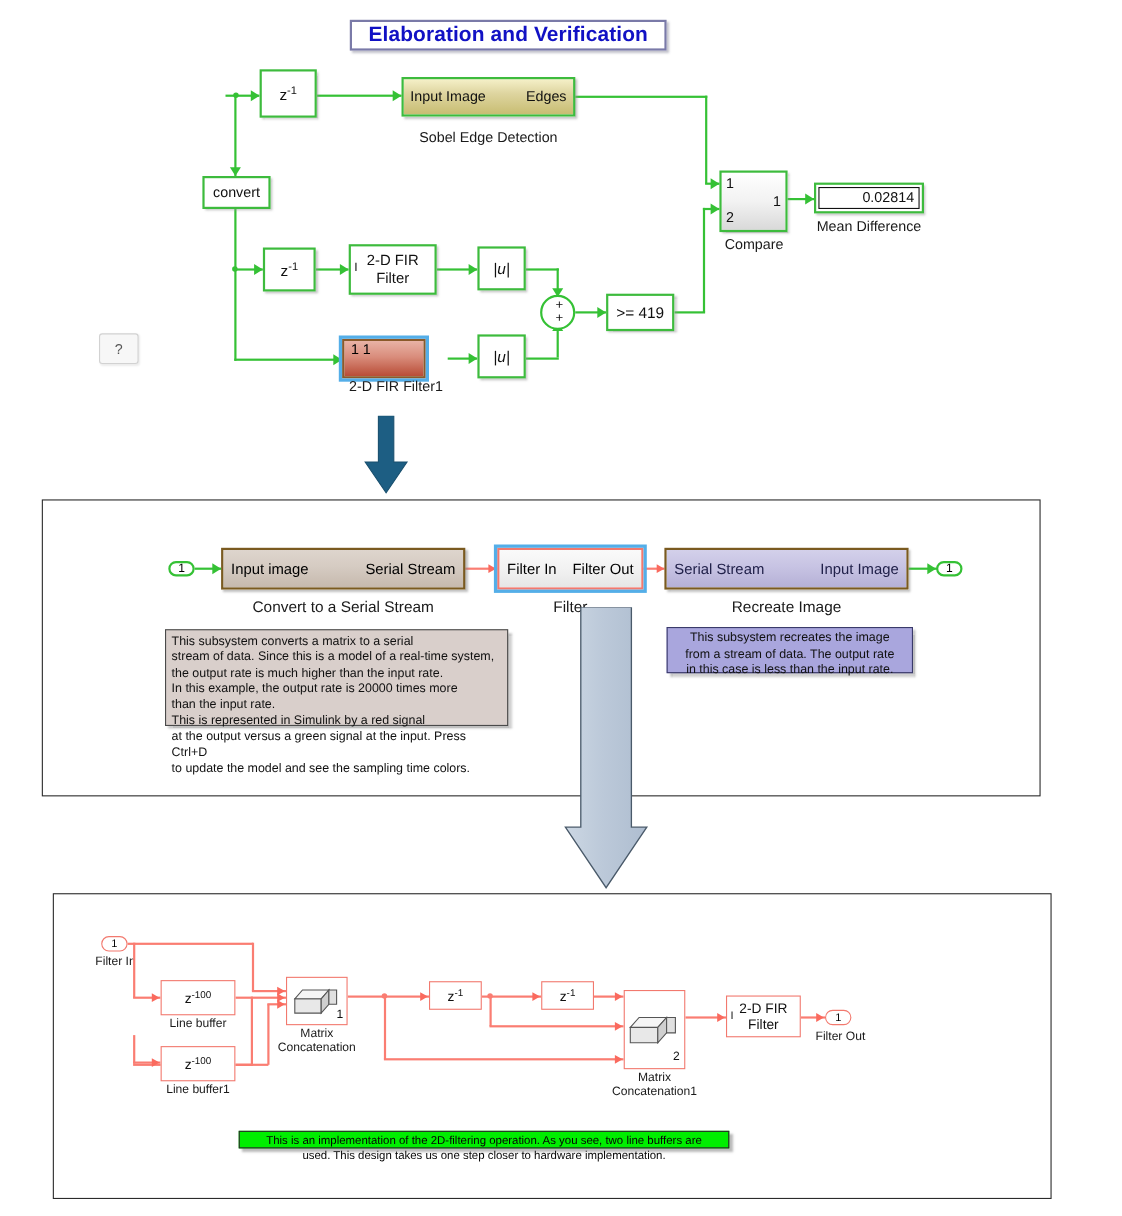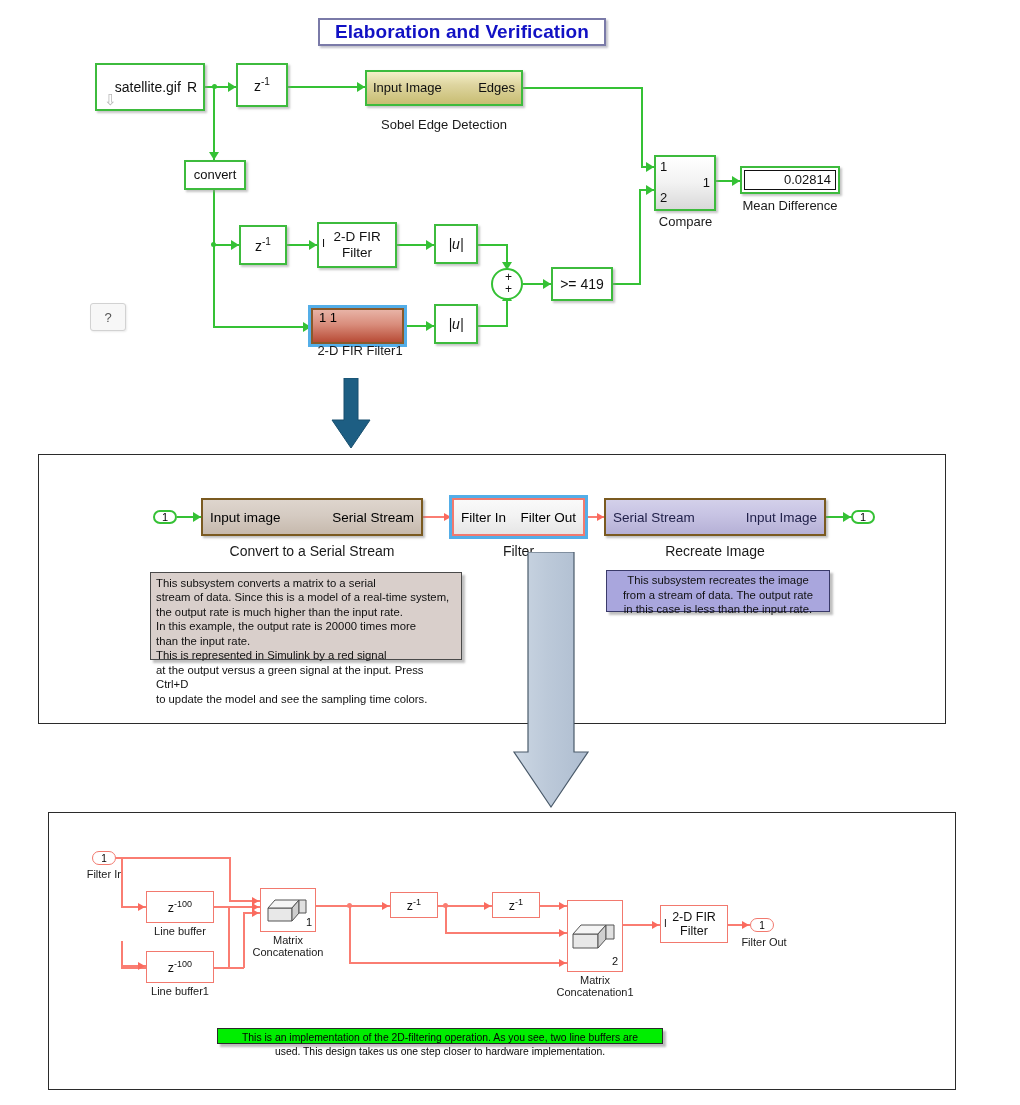--- a/index.html
+++ b/index.html
@@ -86,21 +86,21 @@
     left:365px; top:70px; width:158px; height:36px;
     background:linear-gradient(180deg,#f5f0c8 0%,#ded5a0 40%,#c8bd72 100%);
     justify-content:space-between; padding:0 6px; font-size:13px;
   }
   #convert-block { left:184px; top:160px; width:62px; height:30px; font-size:13px; }
   #delay-2 { left:239px; top:225px; width:48px; height:40px; }
   #fir-filter { left:317px; top:222px; width:80px; height:46px; font-size:13.5px; }
   #abs-1 { left:434px; top:224px; width:44px; height:40px; font-style:italic; }
   #abs-2 { left:434px; top:304px; width:44px; height:40px; font-style:italic; }
   #fir-filter1 {
-    left:311px; top:308px; width:93px; height:36px;
+    left:311px; top:308px; width:76px; height:36px;
     border:2px solid #8a5a2b;
     outline:3px solid #54aee8;
     background:linear-gradient(180deg,#e8b3a6 0%,#d98d7c 45%,#b84c36 100%);
     justify-content:space-between; padding:0 6px; font-size:13px;
   }
   #sum-junction {
     left:491px; top:268px; width:32px; height:32px;
     border-radius:50%; border:2px solid #35c135; background:#fff;
     box-shadow:none;
   }
@@ -262,25 +262,20 @@
   <div class="arrowR" style="left:543px;top:279px;"></div>
 
   <div class="w wh" style="left:613px;top:283px;width:28px;"></div>
   <div class="w wv" style="left:639px;top:189px;height:95px;"></div>
   <div class="w wh" style="left:639px;top:189px;width:15px;"></div>
   <div class="arrowR" style="left:646px;top:185px;"></div>
 
   <div class="w wh" style="left:716px;top:180px;width:24px;"></div>
   <div class="arrowR" style="left:732px;top:176px;"></div>
 
-  <div class="blk" id="satellite-source">
-    <span class="txt">satellite.gif</span>
-    <span style="margin-left:6px;">R</span>
-    <span id="source-download-icon">⇩</span>
-  </div>
 
   <div class="blk" id="delay-1">
     <span><span>z</span><sup>-1</sup></span>
   </div>
 
   <div class="blk" id="sobel-block">
     <span>Input Image</span>
     <span>Edges</span>
   </div>
   <div class="lbl" style="left:365px;top:117px;width:158px;">Sobel Edge Detection</div>

